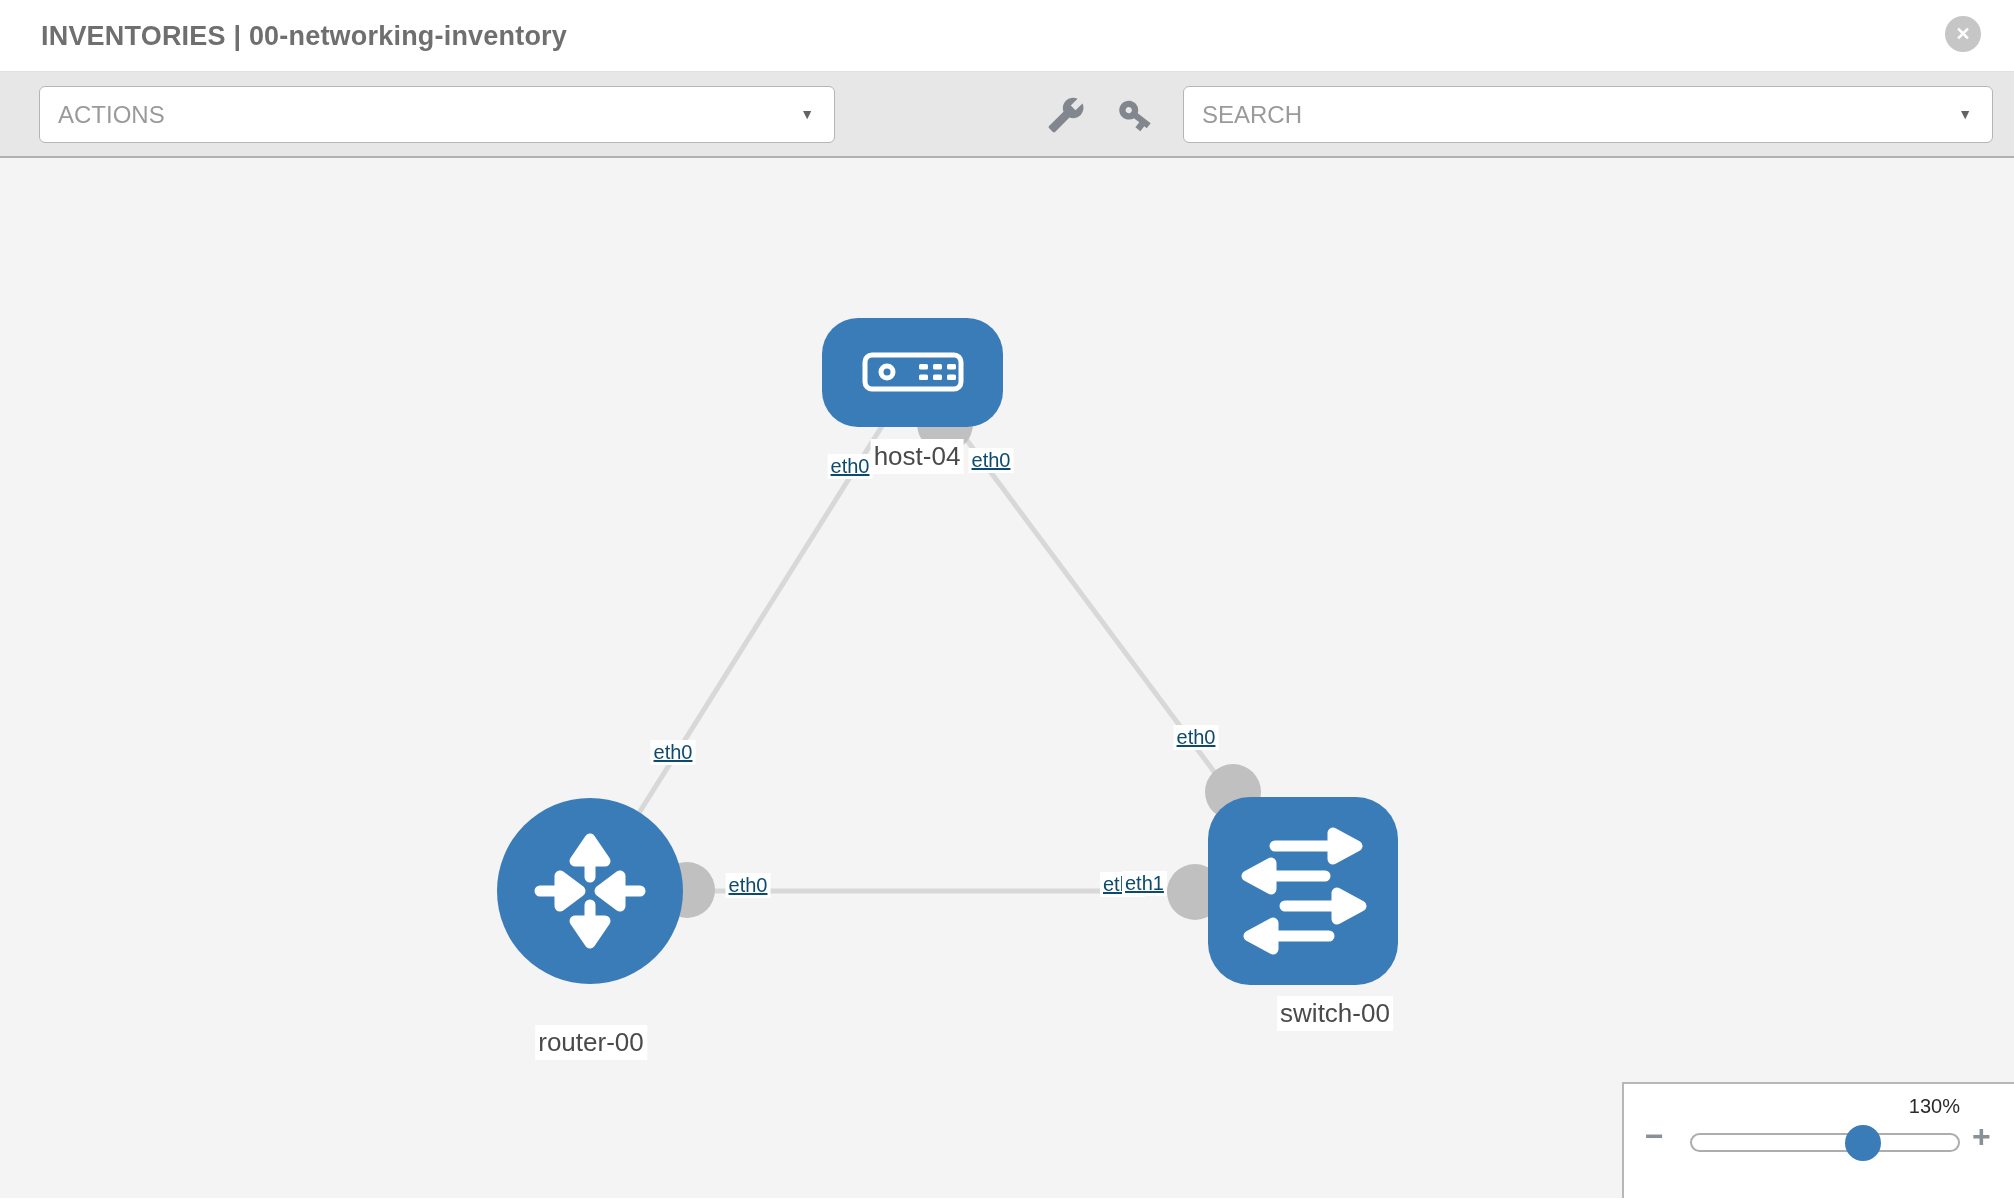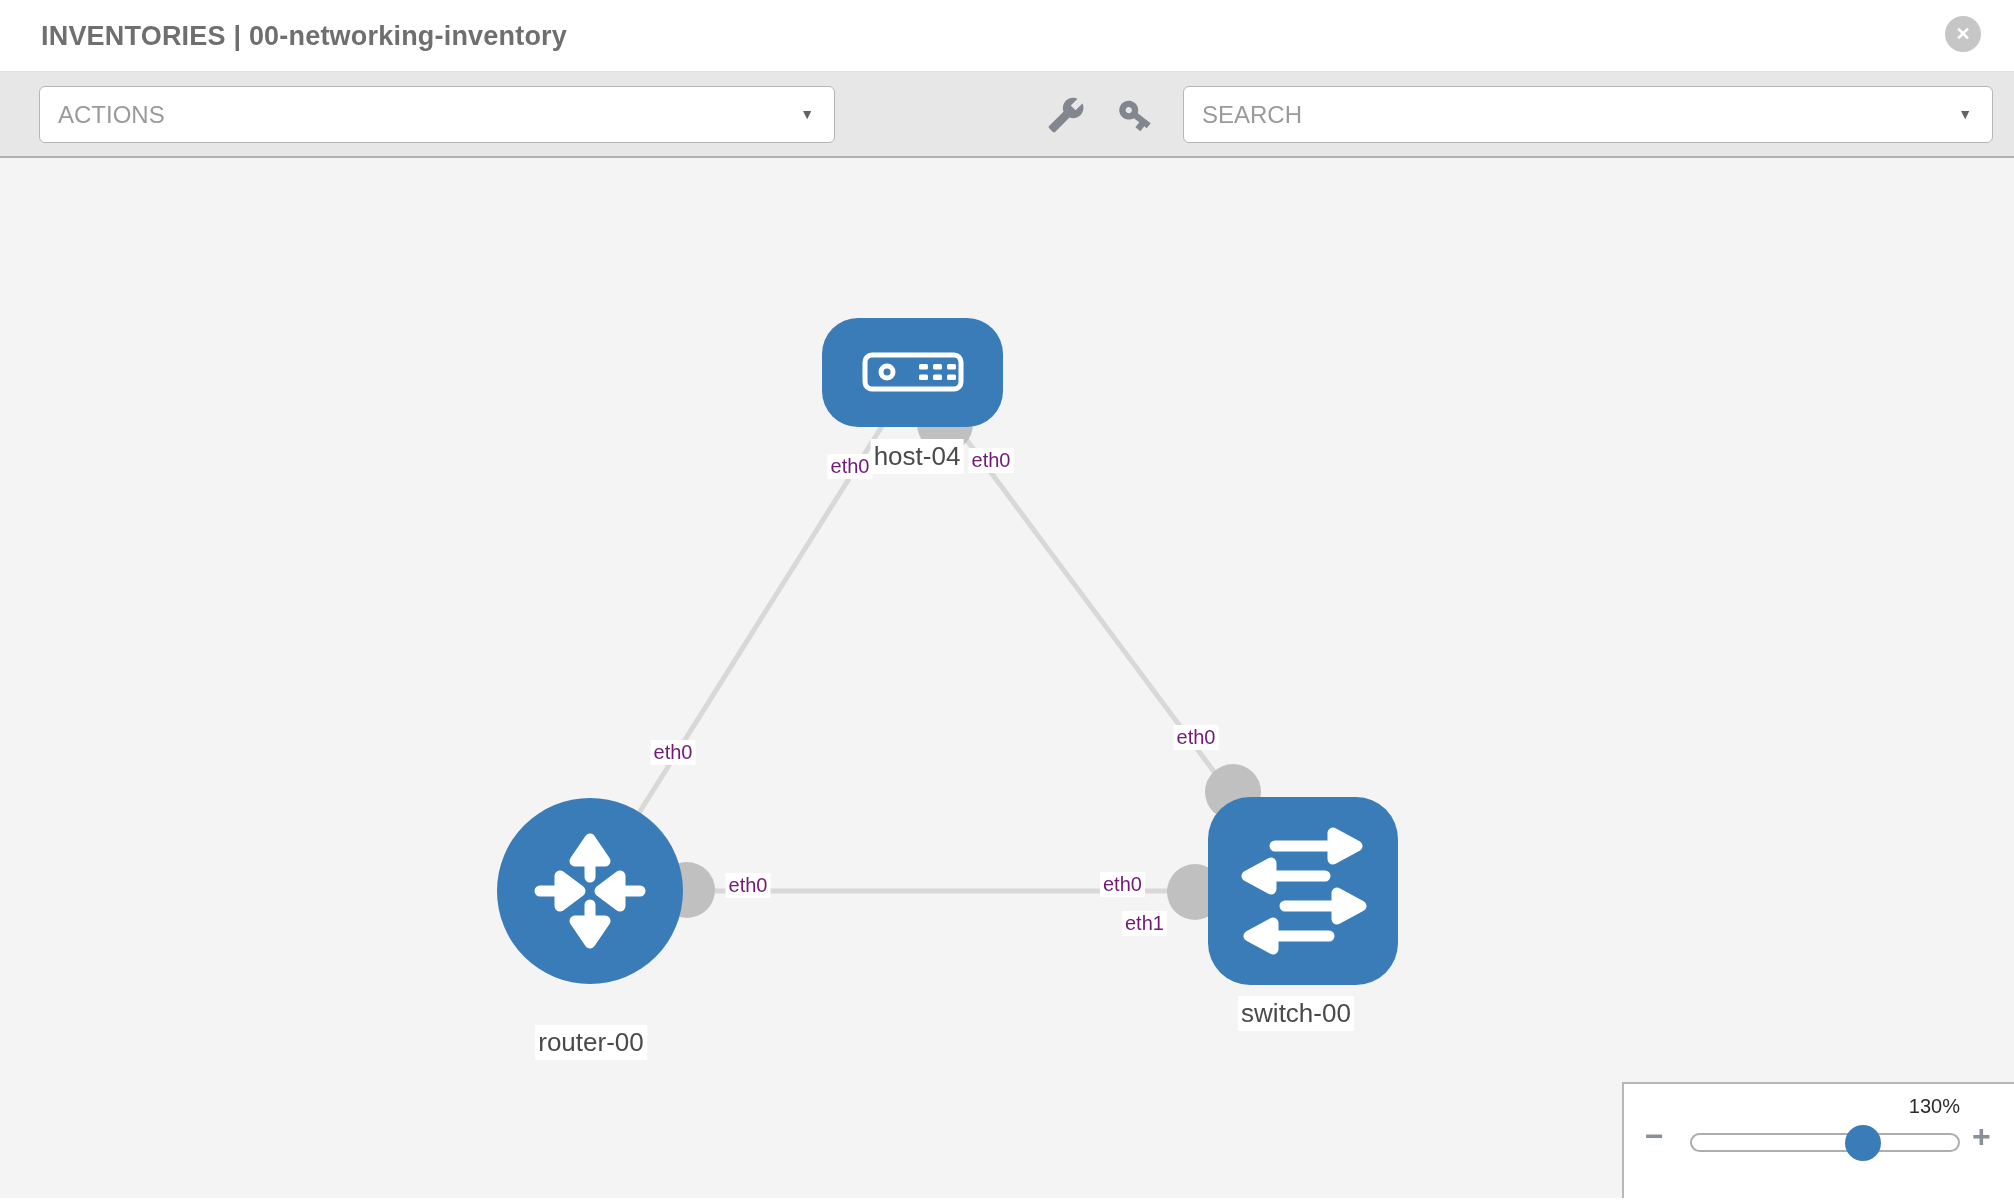--- a/index.html
+++ b/index.html
@@ -34,21 +34,21 @@
 
   
   .canvas { position: relative; width: 2014px; height: 1040px; background: #f4f4f4;
     overflow: hidden; }
   .topo-svg { position: absolute; left: 0; top: 0; }
 
   
   .nlabel { position: absolute; background: #fff; white-space: nowrap;
     transform: translateX(-50%); z-index: 5; }
   .nodelabel { font-size: 26px; color: #4a4a4a; padding: 2px 3px; }
-  .iflabel { font-size: 20px; color: #701a75; padding: 1px 3px; }
+  .iflabel { font-size: 20px; color: #0c4a6e; padding: 1px 3px; text-decoration: underline; }
   .abs-left { transform: none; }
 
   
   .zoom-panel { position: absolute; left: 1622px; top: 924px; width: 400px; height: 290px;
     background: #fff; border: 2px solid #b7b7b7; z-index: 10; }
   .zoom-level { position: absolute; left: 66px; top: 11px; width: 270px; text-align: right;
     font-size: 20px; color: #2b2b2b; }
   .zoom-minus, .zoom-plus { position: absolute; top: 36px; font-size: 32px; font-weight: bold;
     color: #8a9097; cursor: pointer; line-height: 1; }
   .zoom-minus { left: 21px; }
@@ -157,24 +157,24 @@
 
   <span class="nlabel iflabel" style="left:850px; top:296px;">eth0</span>
   <span class="nlabel nodelabel" style="left:917px; top:281px;">host-04</span>
   <span class="nlabel iflabel" style="left:991px; top:290px;">eth0</span>
 
   <span class="nlabel iflabel" style="left:673px; top:582px;">eth0</span>
   <span class="nlabel iflabel" style="left:1196px; top:567px;">eth0</span>
 
   <span class="nlabel iflabel" style="left:748px; top:715px;">eth0</span>
   <span class="nlabel iflabel abs-left" style="left:1100px; top:714px; z-index:4;">eth0</span>
-  <span class="nlabel iflabel abs-left" style="left:1122px; top:753px; z-index:6;text-align:right;">eth1</span>
+  <span class="nlabel iflabel abs-left" style="left:1122px; top:713px; z-index:6;text-align:right;">eth1</span>
 
   <span class="nlabel nodelabel" style="left:591px; top:867px;">router-00</span>
-  <span class="nlabel nodelabel" style="left:1296px; top:838px;">switch-00</span>
+  <span class="nlabel nodelabel" style="left:1335px; top:838px;">switch-00</span>
 
   <div class="zoom-panel">
     <div class="zoom-level">130%</div>
     <span class="zoom-minus">−</span>
     <div class="zoom-track">
       <div class="zoom-handle"></div>
     </div>
     <span class="zoom-plus">+</span>
   </div>
 </div>

